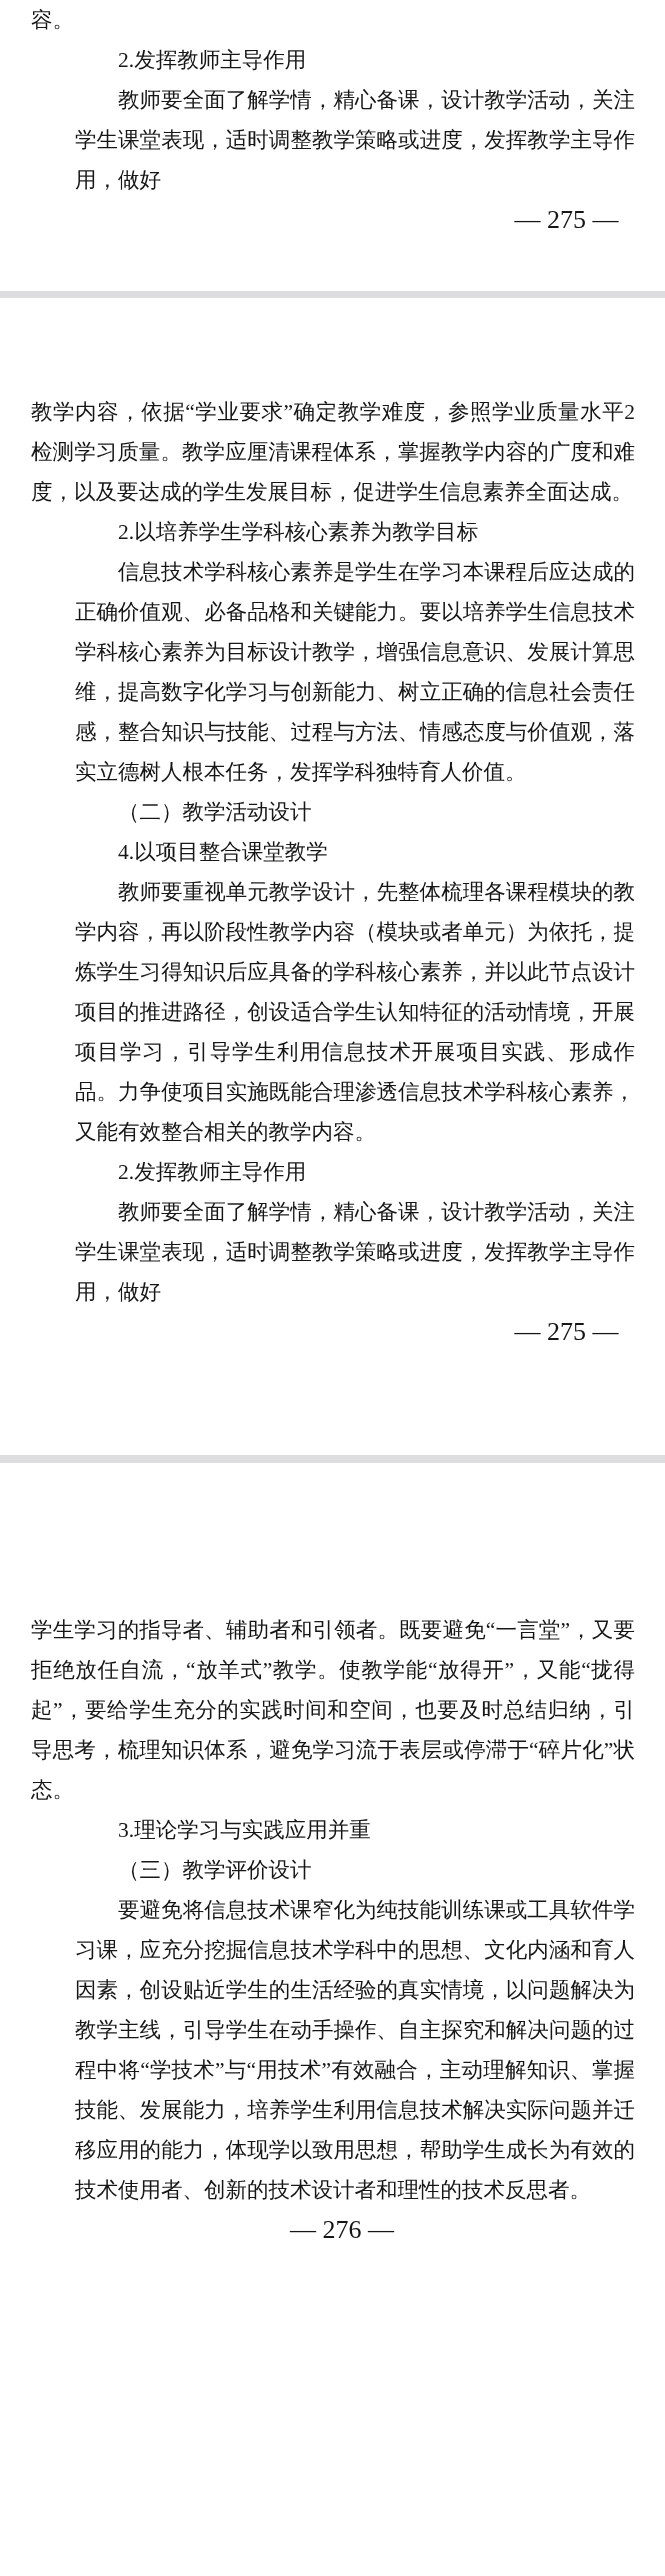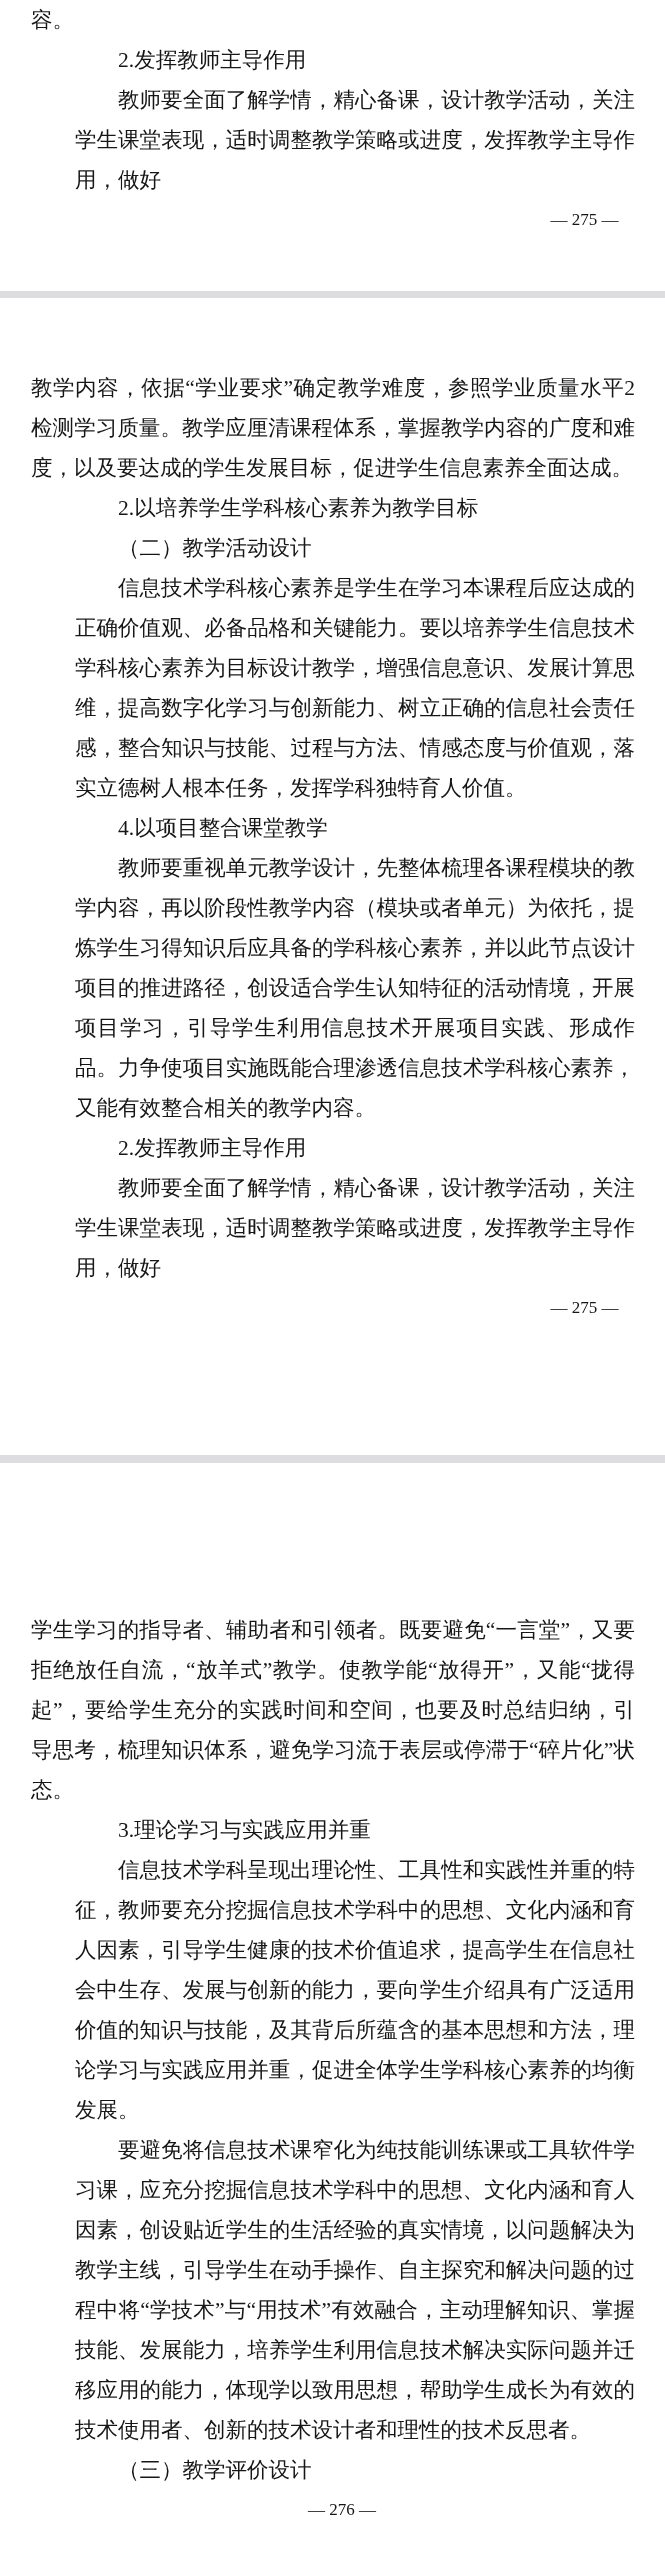--- a/index.html
+++ b/index.html
@@ -18,40 +18,40 @@
     width: 666px;
   }
   .page {
     box-sizing: border-box;
     background: #ffffff;
     padding-left: 31px;
     padding-right: 31px;
     overflow: hidden;
   }
   .page-a { height: 291px;  padding-top: 0;     }
-  .page-b { height: 1157px; padding-top: 70px; }
+  .page-b { height: 1157px; padding-top: 94px; }
   .page-c { height: 1213px; padding-top: 147px; }
   .separator {
     height: 7.4px;
     width: 666px;
     background: #dddde0;
   }
   .para {
     margin: 0;
     font-size: 21.5px;
     line-height: 40px;
     text-align: justify;
     text-justify: inter-ideograph;
     word-break: break-all;
   }
   .indent   { text-indent: 43px; margin-left: 44px; }
   .noindent { text-indent: 0; }
   .pageno {
     margin: 0;
-    font-size: 17px;
+    font-size: 26px;
     line-height: 40px;
     white-space: nowrap;
   }
   .pageno-right { text-align: right; padding-right: 16.6px; }
   .pageno-left  { text-align: center;  padding-left: 18px;  }
 </style>
 </head>
 <body>
 
 <main class="doc">
@@ -61,34 +61,33 @@
     <p class="para indent">2.发挥教师主导作用</p>
     <p class="para indent">教师要全面了解学情，精心备课，设计教学活动，关注学生课堂表现，适时调整教学策略或进度，发挥教学主导作用，做好</p>
     <p class="pageno pageno-right">— 275 —</p>
   </section>
 
   <div class="separator"></div>
 
   <section class="page page-b">
     <p class="para noindent">教学内容，依据“学业要求”确定教学难度，参照学业质量水平2检测学习质量。教学应厘清课程体系，掌握教学内容的广度和难度，以及要达成的学生发展目标，促进学生信息素养全面达成。</p>
     <p class="para indent">2.以培养学生学科核心素养为教学目标</p>
+    <p class="para indent">信息技术学科核心素养是学生在学习本课程后应达成的正确价值观、必备品格和关键能力。要以培养学生信息技术学科核心素养为目标设计教学，增强信息意识、发展计算思维，提高数字化学习与创新能力、树立正确的信息社会责任感，整合知识与技能、过程与方法、情感态度与价值观，落实立德树人根本任务，发挥学科独特育人价值。</p>
     <p class="para indent">（二）教学活动设计</p>
-    <p class="para indent">信息技术学科核心素养是学生在学习本课程后应达成的正确价值观、必备品格和关键能力。要以培养学生信息技术学科核心素养为目标设计教学，增强信息意识、发展计算思维，提高数字化学习与创新能力、树立正确的信息社会责任感，整合知识与技能、过程与方法、情感态度与价值观，落实立德树人根本任务，发挥学科独特育人价值。</p>
     <p class="para indent">4.以项目整合课堂教学</p>
     <p class="para indent">教师要重视单元教学设计，先整体梳理各课程模块的教学内容，再以阶段性教学内容（模块或者单元）为依托，提炼学生习得知识后应具备的学科核心素养，并以此节点设计项目的推进路径，创设适合学生认知特征的活动情境，开展项目学习，引导学生利用信息技术开展项目实践、形成作品。力争使项目实施既能合理渗透信息技术学科核心素养，又能有效整合相关的教学内容。</p>
     <p class="para indent">2.发挥教师主导作用</p>
     <p class="para indent">教师要全面了解学情，精心备课，设计教学活动，关注学生课堂表现，适时调整教学策略或进度，发挥教学主导作用，做好</p>
     <p class="pageno pageno-right">— 275 —</p>
   </section>
 
   <div class="separator"></div>
 
   <section class="page page-c">
     <p class="para noindent">学生学习的指导者、辅助者和引领者。既要避免“一言堂”，又要拒绝放任自流，“放羊式”教学。使教学能“放得开”，又能“拢得起”，要给学生充分的实践时间和空间，也要及时总结归纳，引导思考，梳理知识体系，避免学习流于表层或停滞于“碎片化”状态。</p>
     <p class="para indent">3.理论学习与实践应用并重</p>
-    <p class="para indent">信息技术学科呈现出理论性、工具性和实践性并重的特征，教师要充分挖掘信息技术学科中的思想、文化内涵和育人因素，引导学生健康的技术价值追求，提高学生在信息社会中生存、发展与创新的能力，要向学生介绍具有广泛适用价值的知识与技能，及其背后所蕴含的基本思想和方法，理论学习与实践应用并重，促进全体学生学科核心素养的均衡发展。</p>
+    <p class="para indent">（三）教学评价设计</p>
     <p class="para indent">要避免将信息技术课窄化为纯技能训练课或工具软件学习课，应充分挖掘信息技术学科中的思想、文化内涵和育人因素，创设贴近学生的生活经验的真实情境，以问题解决为教学主线，引导学生在动手操作、自主探究和解决问题的过程中将“学技术”与“用技术”有效融合，主动理解知识、掌握技能、发展能力，培养学生利用信息技术解决实际问题并迁移应用的能力，体现学以致用思想，帮助学生成长为有效的技术使用者、创新的技术设计者和理性的技术反思者。</p>
-    <p class="para indent">（三）教学评价设计</p>
     <p class="pageno pageno-left">— 276 —</p>
   </section>
 
 </main>
 
 
 </body></html>

